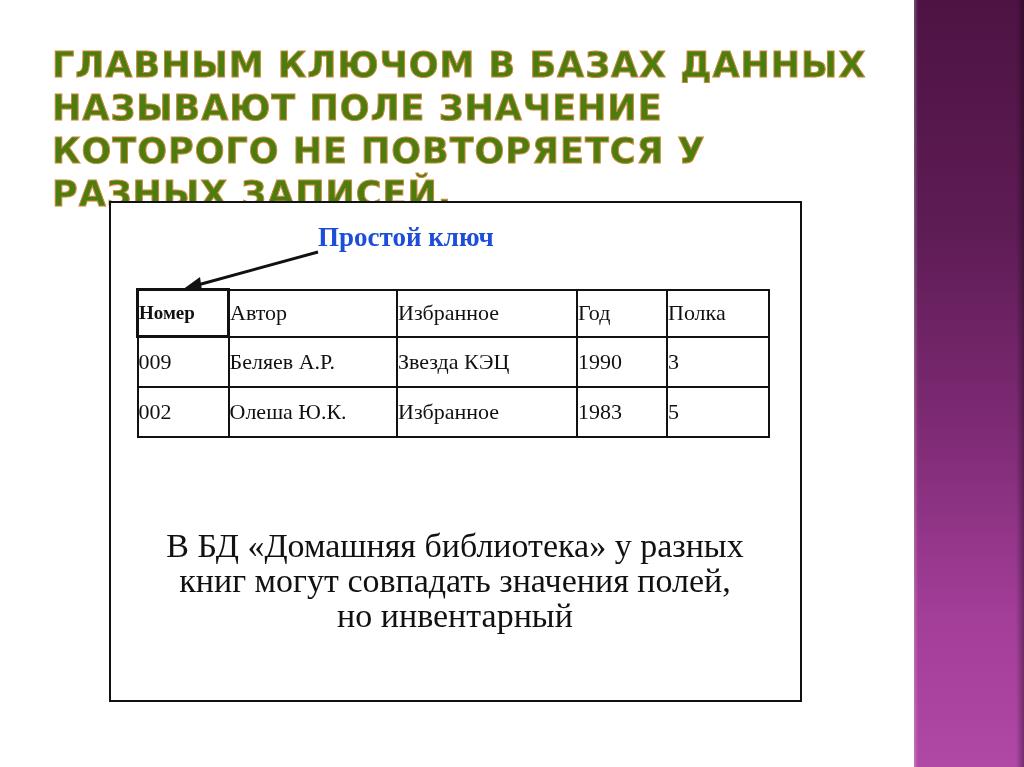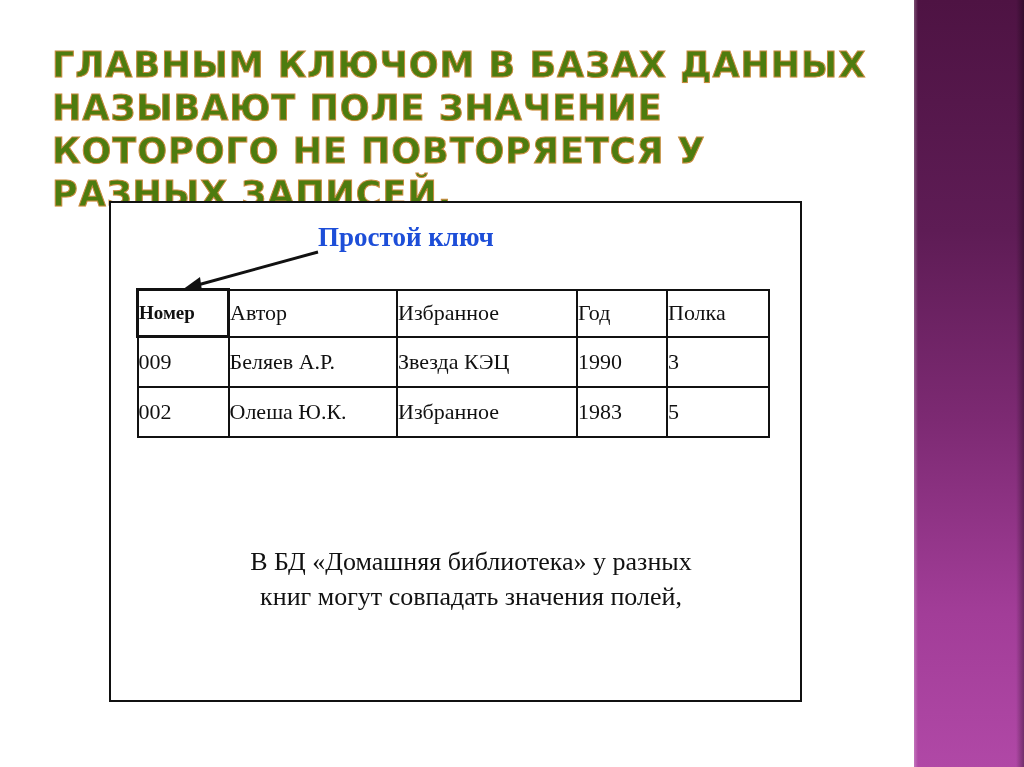--- a/index.html
+++ b/index.html
@@ -50,21 +50,21 @@
       border: 2px solid #111; text-align: left; padding: 0; height: 48px;
       font-weight: normal;
     }
     .key-table th { height: 44px; }
     .key-table th.pk { border: 3px solid #111; font-weight: bold; font-size: 19px; }
     .col-0 { width: 88px; } .col-1 { width: 166px; border-radius: 10px; } .col-2 { width: 178px; }
     .col-3 { width: 88px; } .col-4 { width: 100px; }
     .note {
       position: absolute; left: 130px; top: 528px; width: 650px;
       text-align: center; font-family: "Liberation Serif", serif;
-      font-size: 26px; line-height: 35px; color: #111; margin: 16px;
+      font-size: 34px; line-height: 35px; color: #111; margin: 0;
     }
     .note span { display: block; }
   </style>
 </head>
 <body>
 
 <div class="slide-bg"></div>
 <div class="side-band"></div>
 <div class="side-band-edge"></div>
 <div class="side-band-shadow"></div>
@@ -104,13 +104,14 @@
       <td>Избранное</td>
       <td>1983</td>
       <td>5</td>
     </tr>
   </tbody>
 </table>
 
 <p class="note">
   <span>В БД «Домашняя библиотека» у разных</span>
   <span>книг могут совпадать значения полей,</span>
+  <span>но инвентарный</span>
 </p>
 
 </body></html>

